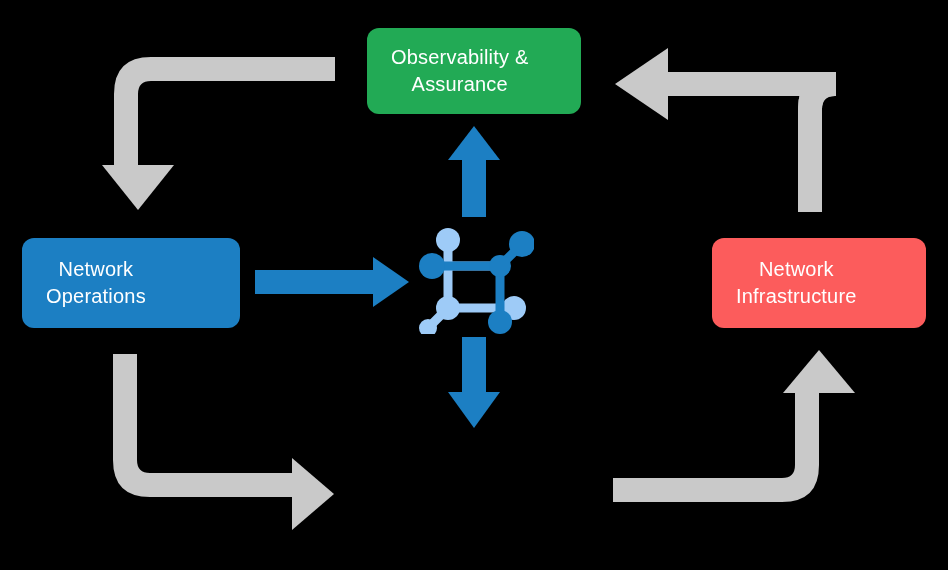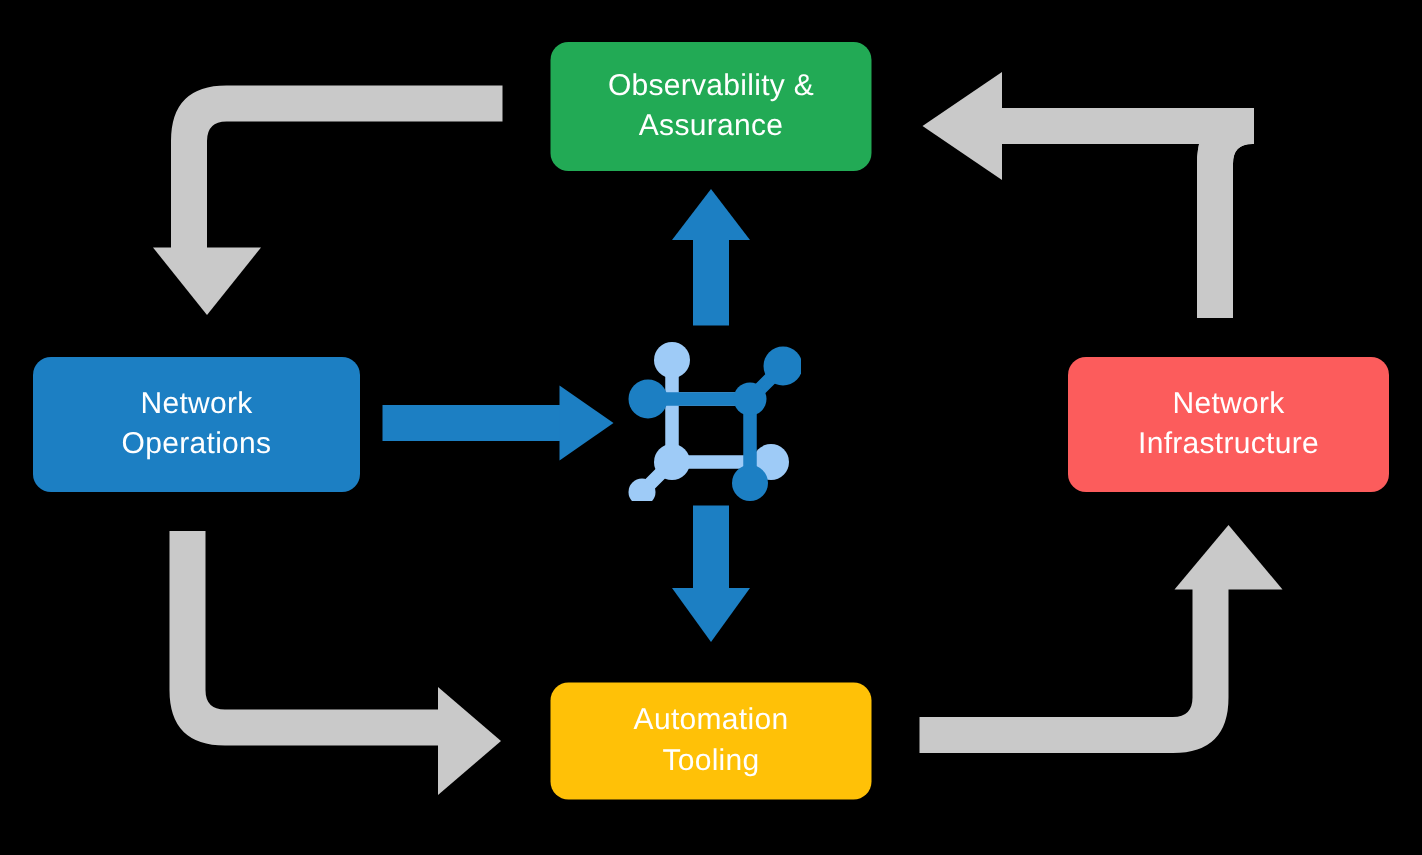--- a/index.html
+++ b/index.html
@@ -18,21 +18,20 @@
   #diagram-svg {
     position: absolute;
     inset: 0;
     width: 948px;
     height: 570px;
   }
   .node-box {
     position: absolute;
     display: flex;
     align-items: center;
-    justify-content: center;
     text-align: center;
     border-radius: 12px;
     color: #ffffff;
     font-size: 20px;
     line-height: 1.35;
     font-weight: 400;
     letter-spacing: 0.2px;
     box-sizing: border-box;
     padding: 4px 24px;
     user-select: none;
@@ -140,18 +139,14 @@
   <div class="node-box" id="node-operations">
     <span class="node-label">Network
 Operations</span>
   </div>
 
   <div class="node-box" id="node-infrastructure">
     <span class="node-label">Network
 Infrastructure</span>
   </div>
 
-  <div class="node-box" id="node-automation">
-    <span class="node-label">Automation
-Tooling</span>
-  </div>
 
 </div>
 
 </body></html>

